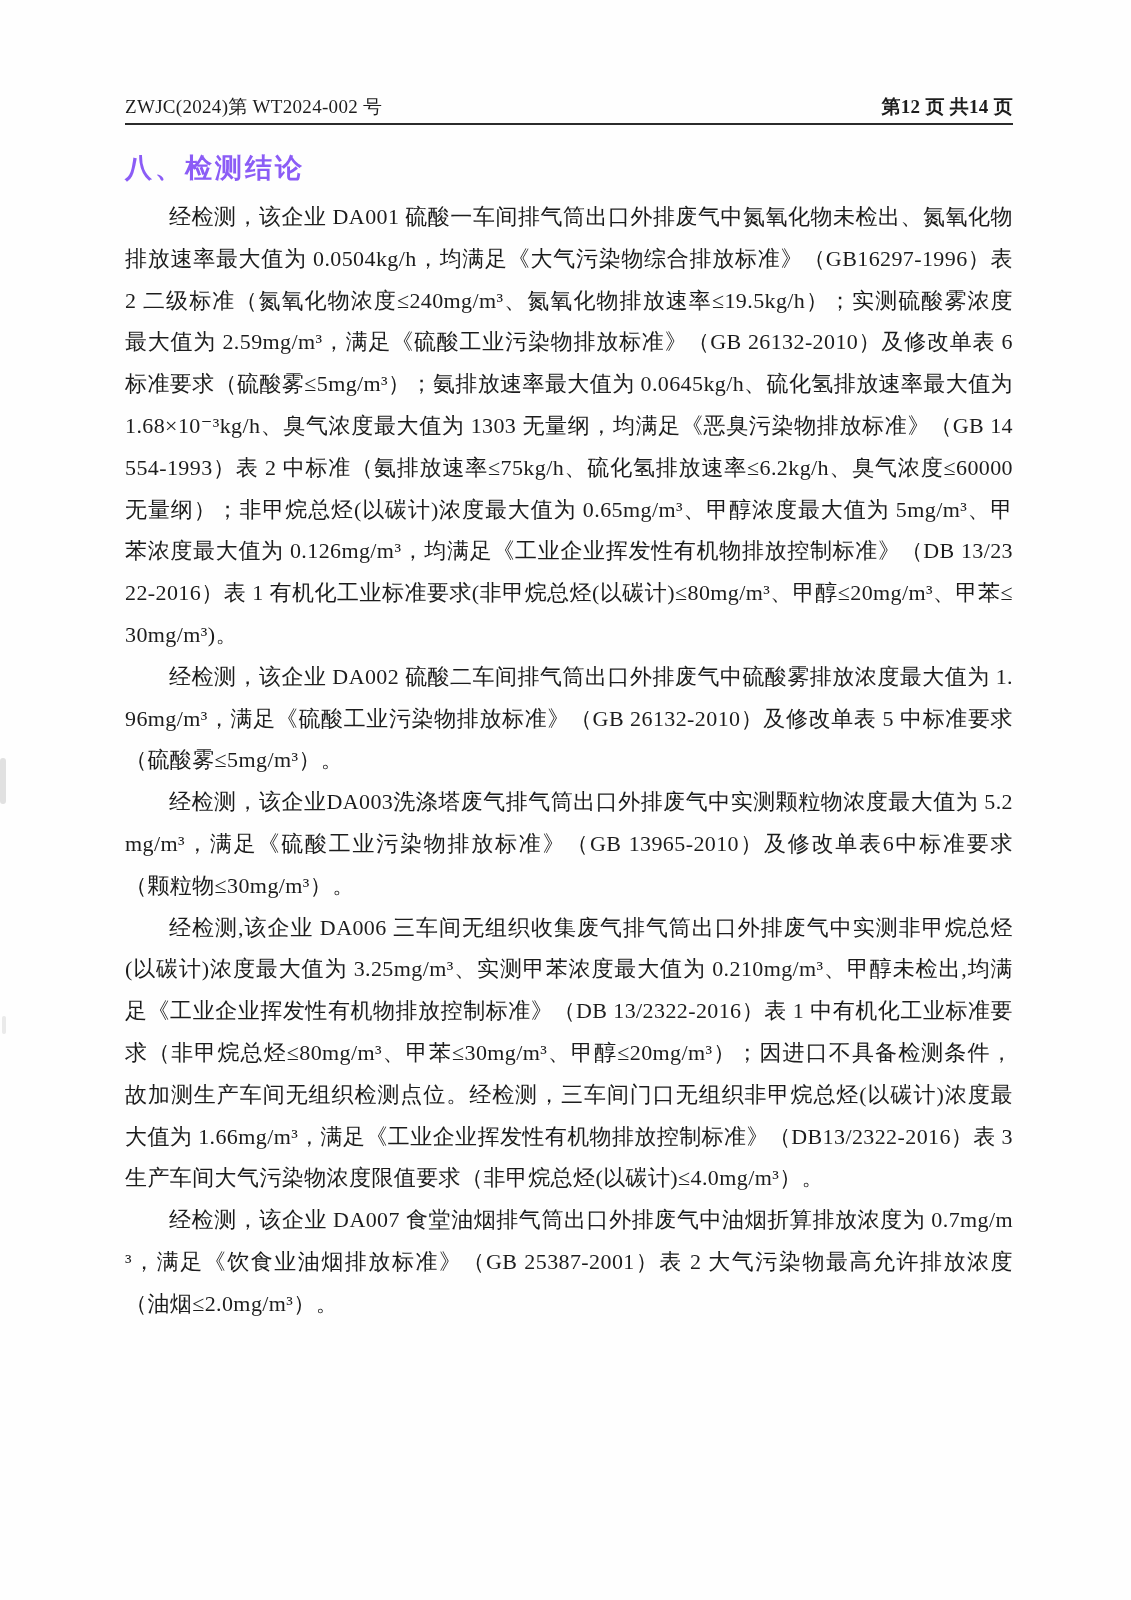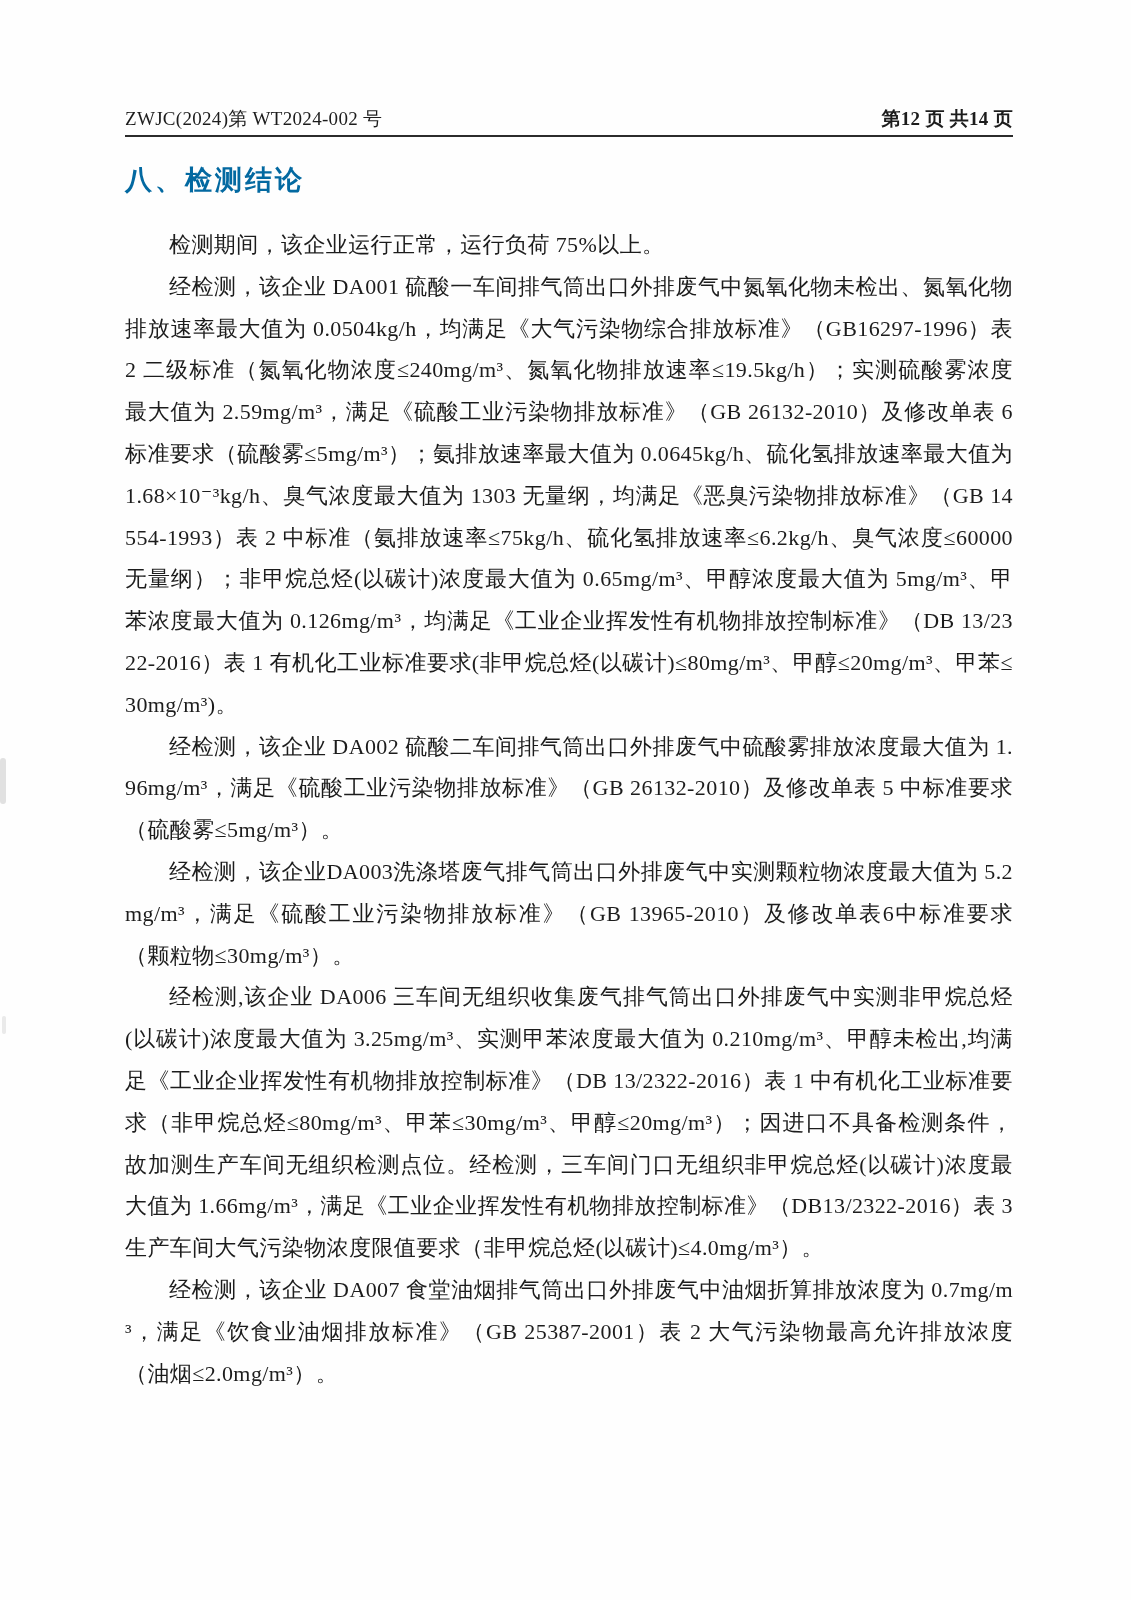--- a/index.html
+++ b/index.html
@@ -12,42 +12,42 @@
     width: 1131px;
     height: 1600px;
     background: #fefefe;
     overflow: hidden;
     font-family: "Liberation Serif", "DejaVu Serif", serif;
     color: #1c1c1c;
   }
   .content {
     position: absolute;
     left: 125px;
-    top: 12px;
+    top: 0;
     width: 888px;
   }
   .header {
     display: flex;
     justify-content: space-between;
     align-items: flex-end;
     margin-top: 94px;
     padding-bottom: 3px;
     border-bottom: 2px solid #2b2b2b;
     font-size: 19px;
     letter-spacing: 0.3px;
   }
   .header .doc-number { white-space: nowrap; }
   .header .page-info  { white-space: nowrap; font-weight: bold; }
   h1.section-title {
     font-family: "Liberation Sans", "DejaVu Sans", sans-serif;
     font-weight: bold;
     font-size: 27px;
     letter-spacing: 3px;
-    margin: 25px 0 26px 0;
-    color: #0369a1;
+    margin: 25px 0 10px 0;
+    color: #8b5cf6;
   }
   p.para {
     margin: 0;
     font-size: 22px;
     line-height: 41.8px;
     text-align: justify;
     text-justify: inter-character;
     text-indent: 2em;
     letter-spacing: 0.4px;
     word-break: break-all;
@@ -79,21 +79,20 @@
 
   <div class="content">
 
     <div class="header">
       <span class="doc-number">ZWJC(2024)第 WT2024-002 号</span>
       <span class="page-info">第12 页 共14 页</span>
     </div>
 
     <h1 class="section-title">八、检测结论</h1>
 
-    <p class="para">检测期间，该企业运行正常，运行负荷 75%以上。</p>
 
     <p class="para">经检测，该企业 DA001 硫酸一车间排气筒出口外排废气中氮氧化物未检出、氮氧化物排放速率最大值为 0.0504kg/h，均满足《大气污染物综合排放标准》（GB16297-1996）表 2 二级标准（氮氧化物浓度≤240mg/m³、氮氧化物排放速率≤19.5kg/h）；实测硫酸雾浓度最大值为 2.59mg/m³，满足《硫酸工业污染物排放标准》（GB 26132-2010）及修改单表 6 标准要求（硫酸雾≤5mg/m³）；氨排放速率最大值为 0.0645kg/h、硫化氢排放速率最大值为 1.68×10⁻³kg/h、臭气浓度最大值为 1303 无量纲，均满足《恶臭污染物排放标准》（GB 14554-1993）表 2 中标准（氨排放速率≤75kg/h、硫化氢排放速率≤6.2kg/h、臭气浓度≤60000 无量纲）；非甲烷总烃(以碳计)浓度最大值为 0.65mg/m³、甲醇浓度最大值为 5mg/m³、甲苯浓度最大值为 0.126mg/m³，均满足《工业企业挥发性有机物排放控制标准》（DB 13/2322-2016）表 1 有机化工业标准要求(非甲烷总烃(以碳计)≤80mg/m³、甲醇≤20mg/m³、甲苯≤30mg/m³)。</p>
 
     <p class="para">经检测，该企业 DA002 硫酸二车间排气筒出口外排废气中硫酸雾排放浓度最大值为 1.96mg/m³，满足《硫酸工业污染物排放标准》（GB 26132-2010）及修改单表 5 中标准要求（硫酸雾≤5mg/m³）。</p>
 
     <p class="para">经检测，该企业DA003洗涤塔废气排气筒出口外排废气中实测颗粒物浓度最大值为 5.2mg/m³，满足《硫酸工业污染物排放标准》（GB 13965-2010）及修改单表6中标准要求（颗粒物≤30mg/m³）。</p>
 
     <p class="para">经检测,该企业 DA006 三车间无组织收集废气排气筒出口外排废气中实测非甲烷总烃(以碳计)浓度最大值为 3.25mg/m³、实测甲苯浓度最大值为 0.210mg/m³、甲醇未检出,均满足《工业企业挥发性有机物排放控制标准》（DB 13/2322-2016）表 1 中有机化工业标准要求（非甲烷总烃≤80mg/m³、甲苯≤30mg/m³、甲醇≤20mg/m³）；因进口不具备检测条件，故加测生产车间无组织检测点位。经检测，三车间门口无组织非甲烷总烃(以碳计)浓度最大值为 1.66mg/m³，满足《工业企业挥发性有机物排放控制标准》（DB13/2322-2016）表 3 生产车间大气污染物浓度限值要求（非甲烷总烃(以碳计)≤4.0mg/m³）。</p>
 
     <p class="para">经检测，该企业 DA007 食堂油烟排气筒出口外排废气中油烟折算排放浓度为 0.7mg/m³，满足《饮食业油烟排放标准》（GB 25387-2001）表 2 大气污染物最高允许排放浓度（油烟≤2.0mg/m³）。</p>

